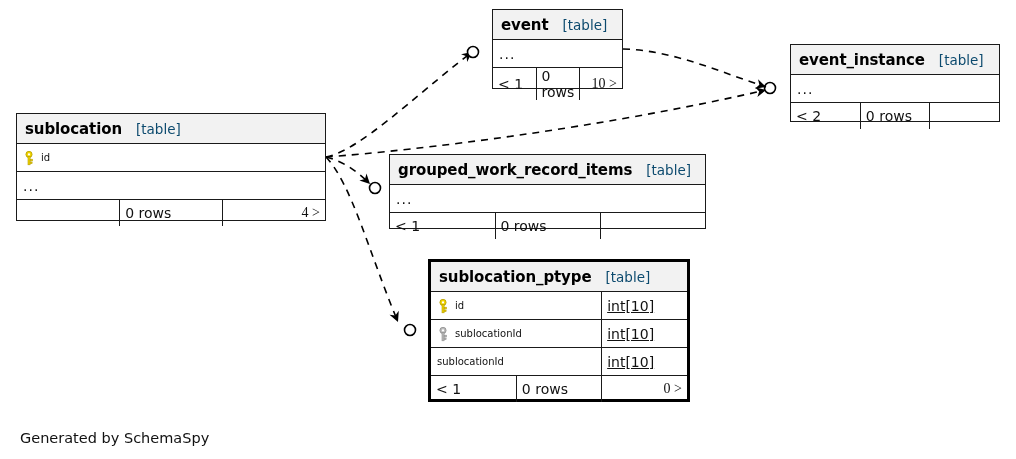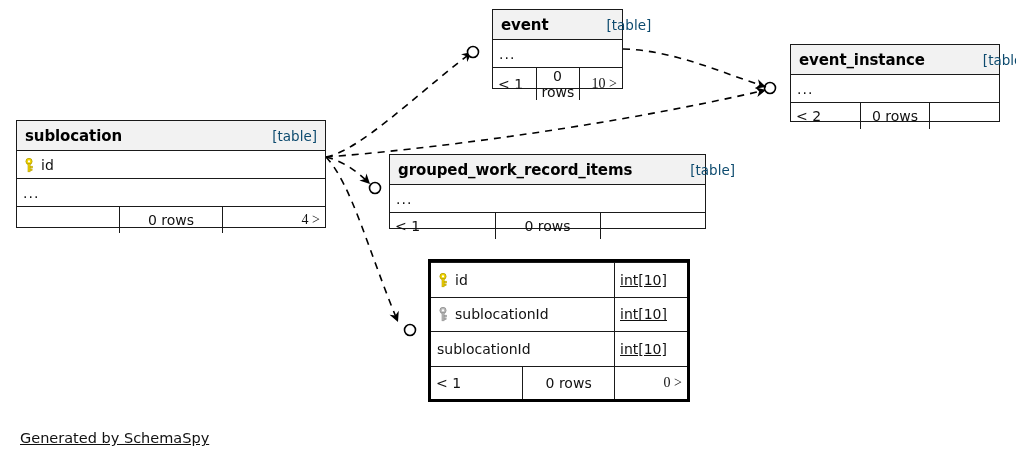--- a/index.html
+++ b/index.html
@@ -57,23 +57,22 @@
     border-top: none !important;
     border-left: none !important;
     border-right: none !important;
     border-bottom: 1px solid #1a1a1a !important;
     padding: 0 8px !important;
     height: 29px !important;
   }
   .hdr-inner {
     display: flex;
     align-items: center;
-    justify-content: space-between;
+    justify-content: flex-start;
     width: 100%;
-    gap: 44px;
   }
   .tbl-name {
     font-weight: bold;
     font-size: 15px;
     color: #000000;
     letter-spacing: -0.1px;
   }
   .tbl-tag {
     font-size: 13.5px;
     color: #0c4a6e;
@@ -83,21 +82,21 @@
     padding: 0 6px !important;
     border-left: none !important;
     border-right: none !important;
   }
   .col-inner {
     display: flex;
     align-items: center;
     gap: 6px;
   }
   .col-name {
-    font-size: 14px;
+    font-size: 10px;
     color: #111111;
   }
   .col-dots {
     font-size: 14px;
     color: #111111;
     letter-spacing: 1px;
   }
   .type-cell {
     padding: 0 5px !important;
     font-size: 14px;
@@ -107,37 +106,36 @@
     text-decoration: underline;
   }
   .ftr-cell {
     font-size: 14px;
     color: #111111;
     padding: 0 5px !important;
     height: 26px !important;
     border-bottom: none !important;
   }
   .ftr-left  { text-align: left;  border-left: none !important; }
-  .ftr-mid   { text-align: center; }
+  .ftr-mid   { text-align: left; }
   .ftr-right { text-align: right; border-right: none !important; font-family: Liberation Serif, serif; }
 
   .key {
     width: 12px;
     height: 14px;
     flex: 0 0 12px;
     position: relative;
     display: inline-block;
   }
   .key svg { display: block; }
 
   .footer-note {
     position: absolute;
     font-size: 14.5px;
     color: #111111;
-    text-decoration: underline;
   }
 </style>
 </head>
 <body>
 
 <div id="canvas">
 
   <svg id="edges" viewBox="0 0 1016 459" xmlns="http://www.w3.org/2000/svg">
     <defs>
       <marker id="crow" markerWidth="12" markerHeight="12" refX="11" refY="6" orient="auto" markerUnits="userSpaceOnUse">
@@ -216,21 +214,21 @@
               </td>
             </tr>
             <tr>
               <td class="ftr-cell ftr-left">&lt; 2</td>
               <td class="ftr-cell ftr-mid">0 rows</td>
               <td class="ftr-cell ftr-right"></td>
             </tr>
           </tbody>
         </table>
       </div>
-      <div class="table-node" style="left: 16px; top: 120px; width: 310px; height: 108px;">
+      <div class="table-node" style="left: 16px; top: 113px; width: 310px; height: 108px;">
         <table class="tbl">
           <tbody>
             <tr>
               <td class="hdr-cell" colspan="3">
                 <div class="hdr-inner">
                   <span class="tbl-name">sublocation</span>
                   <span class="tbl-tag">[table]</span>
                 </div>
               </td>
             </tr>
@@ -288,20 +286,28 @@
               <td class="ftr-cell ftr-mid">0 rows</td>
               <td class="ftr-cell ftr-right"></td>
             </tr>
           </tbody>
         </table>
       </div>
       <div class="table-node focus" style="left: 428px; top: 259px; width: 262px; height: 143px;">
         <table class="tbl">
           <tbody>
             <tr>
+              <td class="hdr-cell" colspan="3">
+                <div class="hdr-inner">
+                  <span class="tbl-name">sublocation_ptype</span>
+                  <span class="tbl-tag">[table]</span>
+                </div>
+              </td>
+            </tr>
+            <tr>
               <td class="col-cell" colspan="2">
                 <div class="col-inner">
                   <span class="key">
                     <svg width="12" height="15" viewBox="0 0 12 15">
                       <circle cx="6" cy="3.4" r="3.1" fill="#f2d500" stroke="#b39c00" stroke-width="0.8"></circle>
                       <circle cx="6" cy="3.4" r="1.1" fill="#ffffff"></circle>
                       <rect x="5" y="5.6" width="2.1" height="8.2" fill="#f2d500" stroke="#b39c00" stroke-width="0.6"></rect>
                       <rect x="7.1" y="8.2" width="2.4" height="1.7" fill="#f2d500" stroke="#b39c00" stroke-width="0.6"></rect>
                       <rect x="7.1" y="11.0" width="2.0" height="1.6" fill="#f2d500" stroke="#b39c00" stroke-width="0.6"></rect>
                     </svg>

